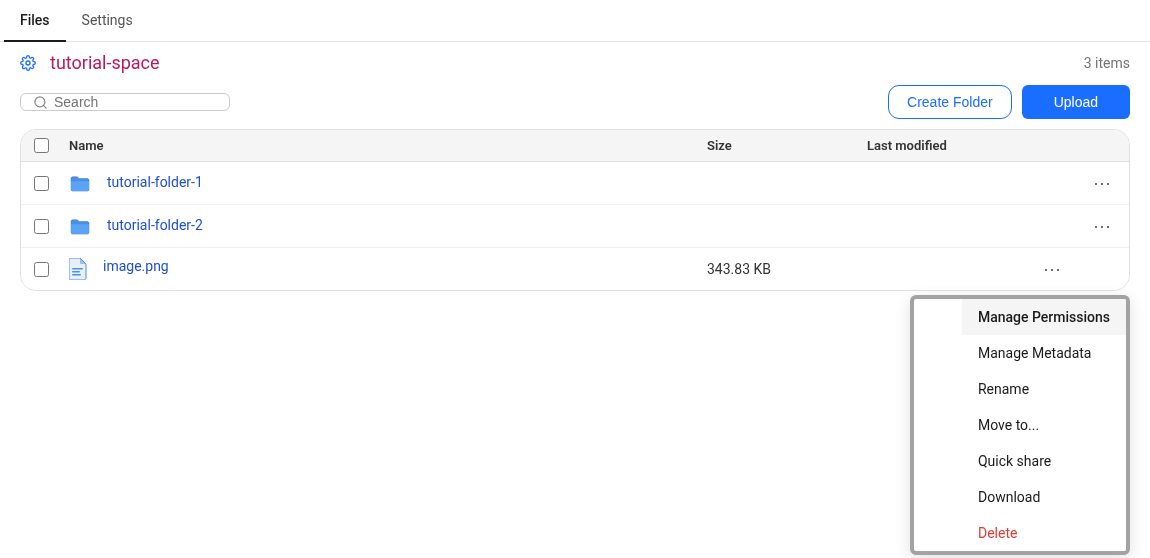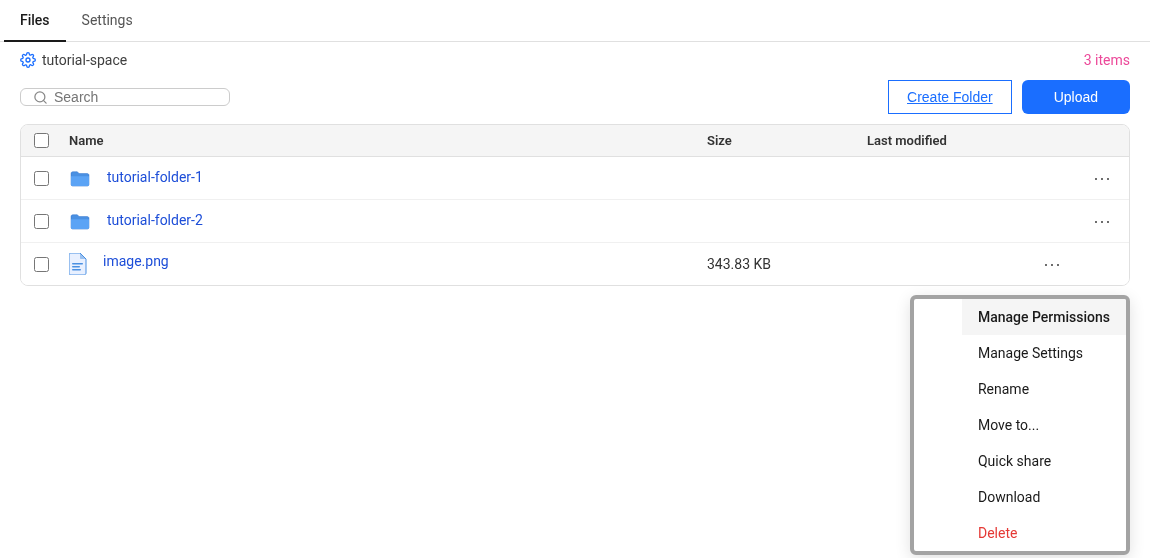--- a/index.html
+++ b/index.html
@@ -43,29 +43,29 @@
     
     .breadcrumb-bar {
       display: flex;
       align-items: center;
       justify-content: space-between;
       padding: 10px 20px 6px 20px;
     }
     .breadcrumb-link {
       display: flex;
       align-items: center;
-      gap: 6px;
-      color: #404040;
-      font-size: 14px;
+      gap: 14px;
+      color: #be185d;
+      font-size: 18px;
       cursor: pointer;
       text-decoration: none;
     }
     .items-count {
       font-size: 14px;
-      color: #ec4899;
+      color: #737373;
     }
 
     
     .toolbar {
       display: flex;
       align-items: center;
       justify-content: space-between;
       padding: 6px 20px 10px 20px;
     }
     .search-box {
@@ -91,45 +91,44 @@
       display: flex;
       align-items: center;
     }
     .toolbar-actions {
       display: flex;
       gap: 10px;
     }
     .btn-create-folder {
       padding: 8px 18px;
       border: 1px solid #1a6eff;
-      border-radius: 0;
+      border-radius: 11px;
       background: #fff;
       color: #1a6eff;
       font-size: 14px;
       cursor: pointer;
       font-weight: 500;
-      text-decoration: underline;
     }
     .btn-upload {
       padding: 8px 32px;
       border: none;
       border-radius: 6px;
       background: #1a6eff;
       color: #fff;
       font-size: 14px;
       cursor: pointer;
       font-weight: 500;
     }
 
     
     .file-table {
       width: calc(100% - 40px);
       margin: 0 20px;
       border: 1px solid #e0e0e0;
-      border-radius: 8px;
+      border-radius: 16px;
       overflow: hidden;
       background: #fff;
     }
     .table-header {
       display: grid;
       grid-template-columns: 40px 1fr 160px 220px 50px;
       background: #f5f5f5;
       border-bottom: 1px solid #e0e0e0;
       align-items: center;
       padding: 8px 0;
@@ -338,21 +337,21 @@
       </div>
       <div class="cell">343.83 KB</div>
       <div class="cell cell-actions">
         <button class="more-btn">···</button>
       </div>
     </div>
   </div>
 
   <div class="context-menu">
     <div class="context-menu-item">Manage Permissions</div>
-    <div class="context-menu-item">Manage Settings</div>
+    <div class="context-menu-item">Manage Metadata</div>
     <div class="context-menu-item">Rename</div>
     <div class="context-menu-item">Move to...</div>
     <div class="context-menu-item">Quick share</div>
     <div class="context-menu-item">Download</div>
     <div class="context-menu-item delete">Delete</div>
   </div>
 
 </div>
 
 </body></html>

